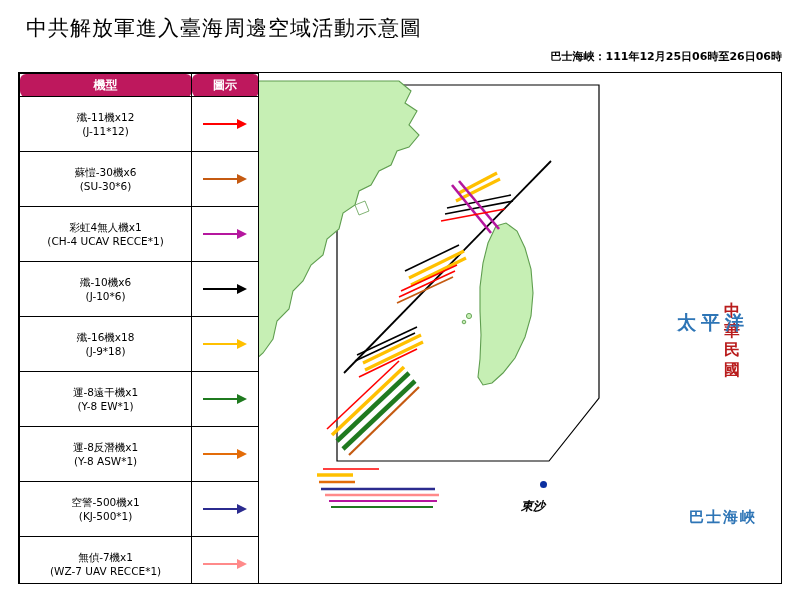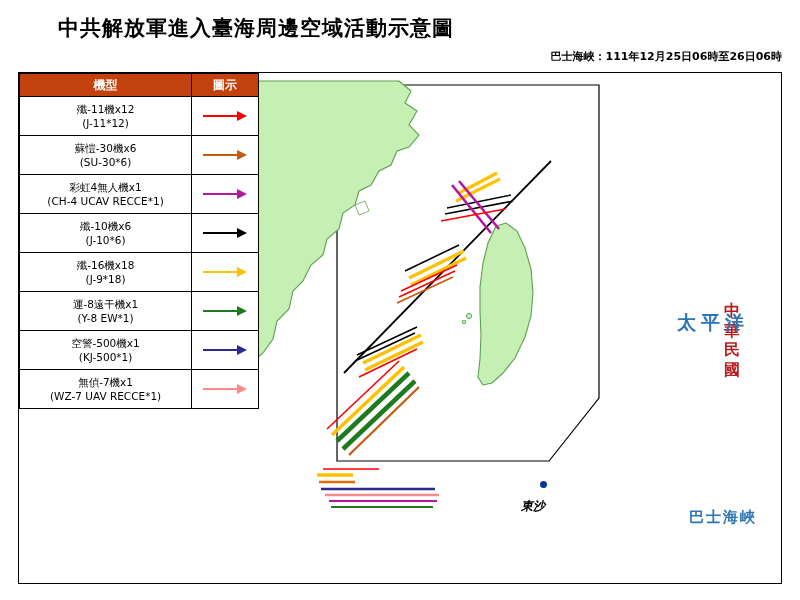--- a/index.html
+++ b/index.html
@@ -27,25 +27,24 @@
     position: absolute;
     left: 0; top: 0;
     width: 800px;
     height: 72px;
   }
   .title-cn {
     position: absolute;
     left: 26px;
     top: 14px;
     font-size: 21px;
-    font-weight: bold;
+    font-weight: normal;
     letter-spacing: 1px;
     font-family: "DejaVu Sans", sans-serif;
     white-space: nowrap;
-    margin-left: 32px;
   }
   .title-en {
     position: absolute;
     left: 22px;
     top: 43px;
     font-size: 20px;
     font-weight: bold;
     font-family: "DejaVu Sans Mono", monospace;
     white-space: nowrap;
   }
@@ -81,33 +80,34 @@
     border-collapse: collapse;
     background: #fff;
   }
   .legend td, .legend th {
     border: 1px solid #000;
     text-align: center;
     vertical-align: middle;
     font-family: "DejaVu Sans", sans-serif;
   }
   .legend thead th {
-    background: #c2410c;
+    background: #be185d;
     color: #ffffff;
     font-size: 12px;
     font-weight: bold;
     height: 20px;
     padding: 1px 0;
+    border-radius: 6px;
   }
   .legend thead th.c1 { width: 172px; }
   .legend thead th.c2 { width: 66px; }
   .legend td.name {
     font-size: 10.5px;
     line-height: 1.35;
-    padding: 4px 2px;
+    padding: 12px 2px;
     color: #000;
     height: 30px;
   }
   .legend td.name .en {
     font-family: "DejaVu Sans", sans-serif;
   }
   .legend td.arrowcell {
     padding: 0;
   }
   .arrow-wrap {
@@ -358,20 +358,34 @@
               <div class="arrow-wrap">
                 <svg width="48" height="14" viewBox="0 0 48 14">
                   <line x1="2" y1="7" x2="36" y2="7" stroke="#1f7a1f" stroke-width="2"></line>
                   <polygon points="36,2 46,7 36,12" fill="#1f7a1f"></polygon>
                 </svg>
               </div>
             </td>
           </tr>
           <tr>
             <td class="name">
+              <div>運-8反潛機x1</div>
+              <div class="en">(Y-8 ASW*1)</div>
+            </td>
+            <td class="arrowcell">
+              <div class="arrow-wrap">
+                <svg width="48" height="14" viewBox="0 0 48 14">
+                  <line x1="2" y1="7" x2="36" y2="7" stroke="#e36c09" stroke-width="2"></line>
+                  <polygon points="36,2 46,7 36,12" fill="#e36c09"></polygon>
+                </svg>
+              </div>
+            </td>
+          </tr>
+          <tr>
+            <td class="name">
               <div>空警-500機x1</div>
               <div class="en">(KJ-500*1)</div>
             </td>
             <td class="arrowcell">
               <div class="arrow-wrap">
                 <svg width="48" height="14" viewBox="0 0 48 14">
                   <line x1="2" y1="7" x2="36" y2="7" stroke="#2b2b8f" stroke-width="2"></line>
                   <polygon points="36,2 46,7 36,12" fill="#2b2b8f"></polygon>
                 </svg>
               </div>

